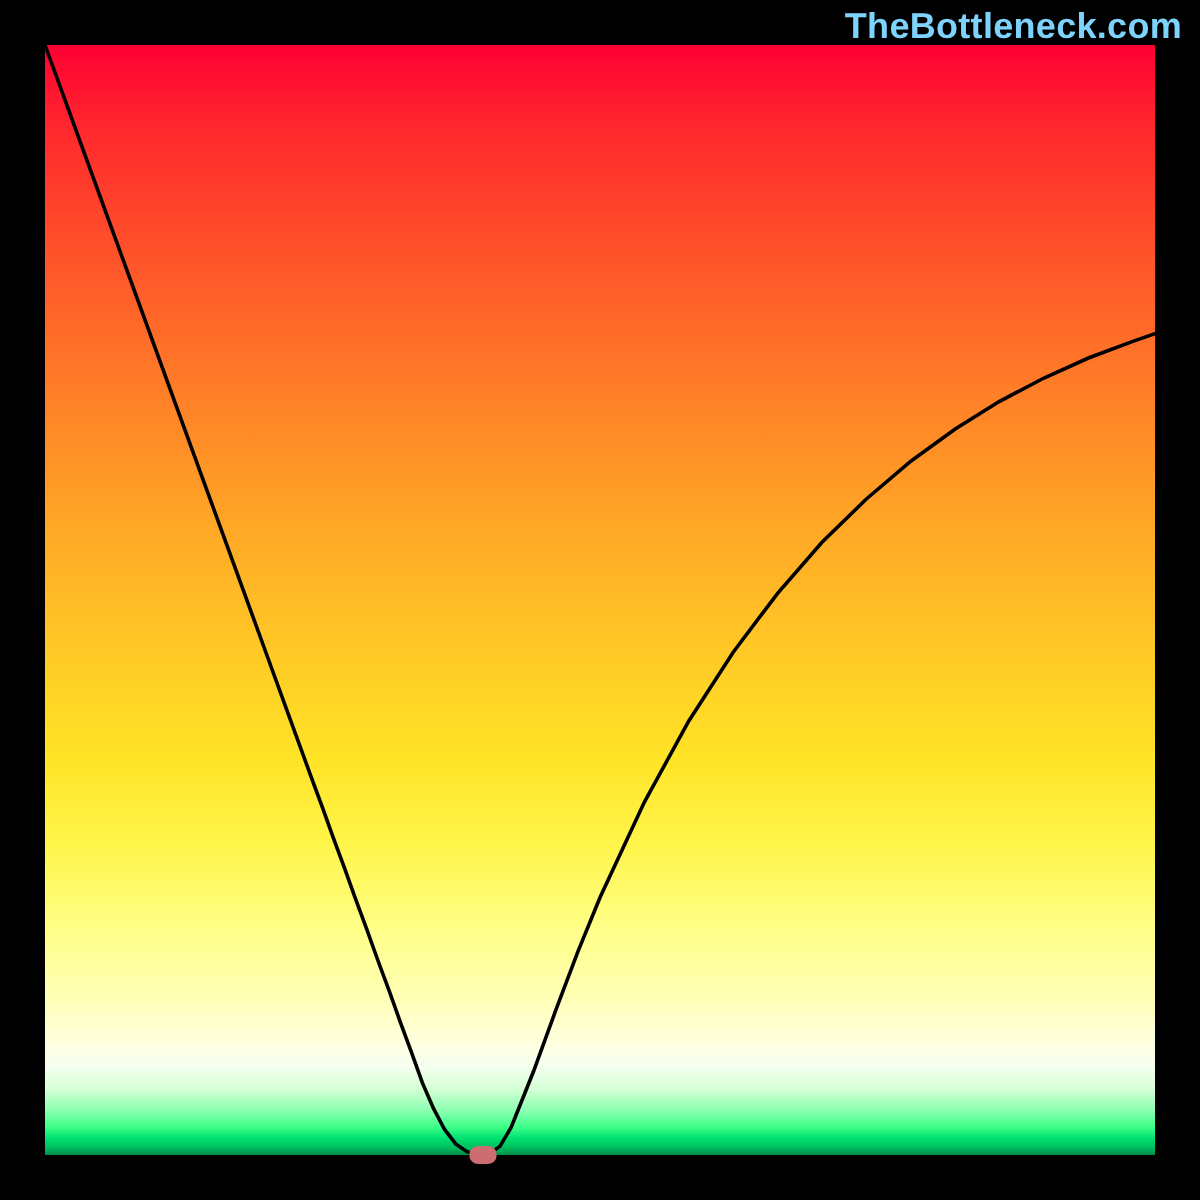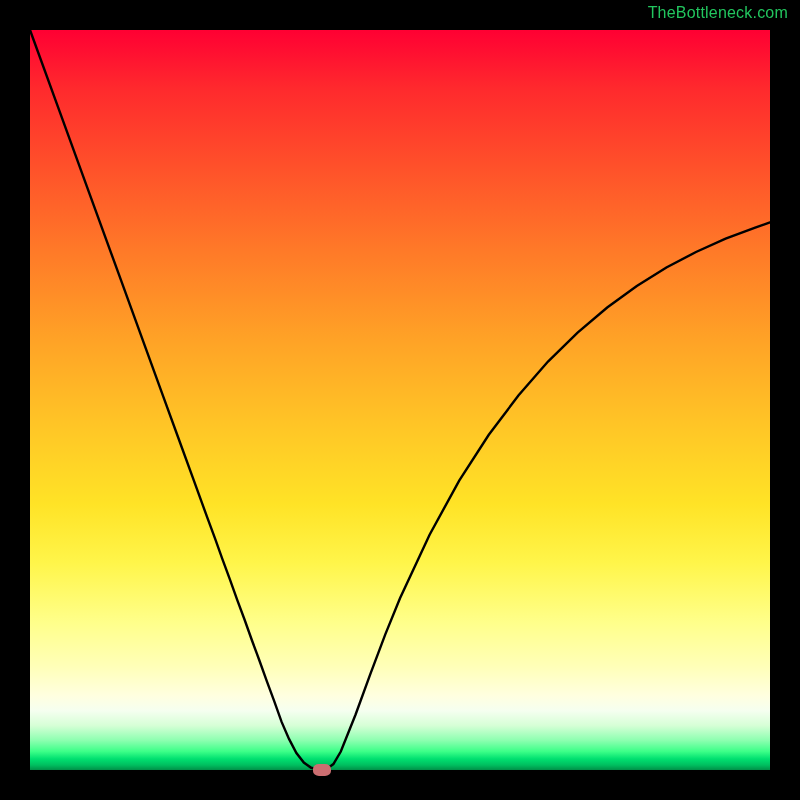--- a/index.html
+++ b/index.html
@@ -41,23 +41,23 @@
       #3cff88 97.5%,
       #00e070 98.5%,
       #00c060 99.3%,
       #009048 100%
     );
   }
   .watermark {
     position: absolute;
     top: 4px;
     right: 12px;
-    color: #22c55e;
-    font-size: 16px;
-    font-weight: 400;
+    color: #7dd3fc;
+    font-size: 24px;
+    font-weight: 700;
     letter-spacing: 0.2px;
     user-select: none;
   }
   .marker {
     position: absolute;
     width: 18px;
     height: 12px;
     border-radius: 6px / 5px;
     background: #cc6e71;
     transform: translate(-50%, -50%);

